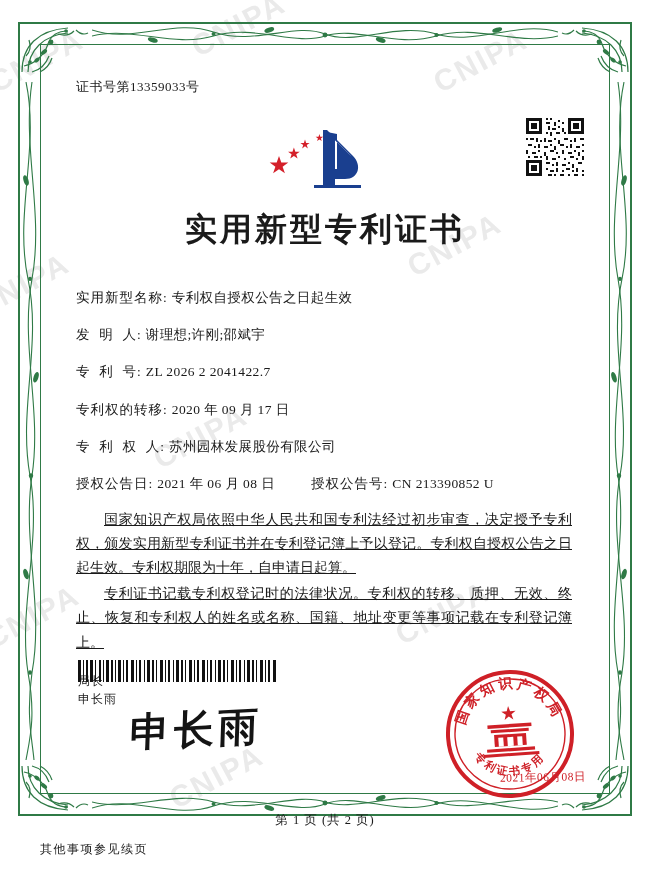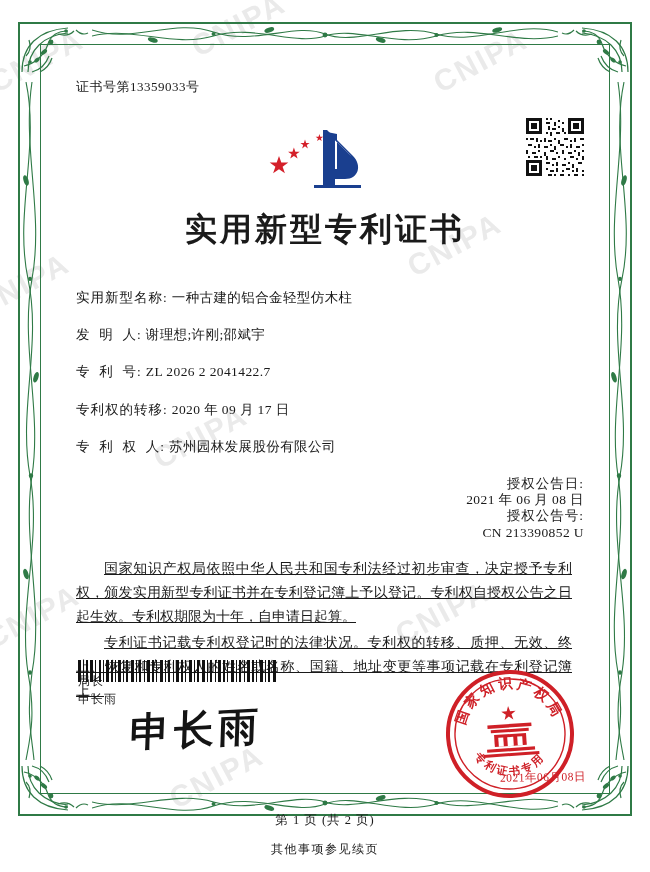--- a/index.html
+++ b/index.html
@@ -139,21 +139,21 @@
   }
   .fl {
     white-space: pre;
     letter-spacing: 1px;
     flex: 0 0 auto;
   }
   .fv {
     letter-spacing: .4px;
     margin-left: 4px;
   }
-  .field-row.dual { margin-bottom: 16px; flex-direction: column; }
+  .field-row.dual { margin-bottom: 16px; }
   .dual .spacer { width: 36px; flex: 0 0 auto; }
 
   .para {
     margin: 14px 20px 0 18px;
     font-size: 14px;
     line-height: 1.72;
     text-align: justify;
     text-indent: 2em;
     text-decoration: underline;
   }
@@ -217,25 +217,26 @@
     top: 812px;
     text-align: center;
     font-size: 12.5px;
     letter-spacing: 1px;
     z-index: 4;
   }
   .footer-note {
     position: absolute;
     left: 0; right: 0;
     bottom: 14px;
-    text-align: center;
+    text-align: left;
     font-size: 12px;
     letter-spacing: 1.5px;
     color: #222;
     z-index: 4;
+    padding-left: 40px;
   }
 </style>
 </head>
 <body>
 
 <div class="watermark-layer">
   <div class="wm w1">CNIPA</div>
   <div class="wm w2">CNIPA</div>
   <div class="wm w9">CNIPA</div>
   <div class="wm w3">CNIPA</div>
@@ -517,21 +518,21 @@
         </g>
       </svg>
     </div>
 
     <div class="title">实用新型专利证书</div>
 
     <div class="fields">
 
       <div class="field-row">
         <span class="fl">实用新型名称:</span>
-        <span class="fv">一种古建的铝合金轻型仿木柱</span>
+        <span class="fv">专利权自授权公告之日起生效</span>
       </div>
 
       <div class="field-row">
         <span class="fl">发  明  人:</span>
         <span class="fv">谢理想;许刚;邵斌宇</span>
       </div>
 
       <div class="field-row">
         <span class="fl">专  利  号:</span>
         <span class="fv">ZL 2026 2 2041422.7</span>

